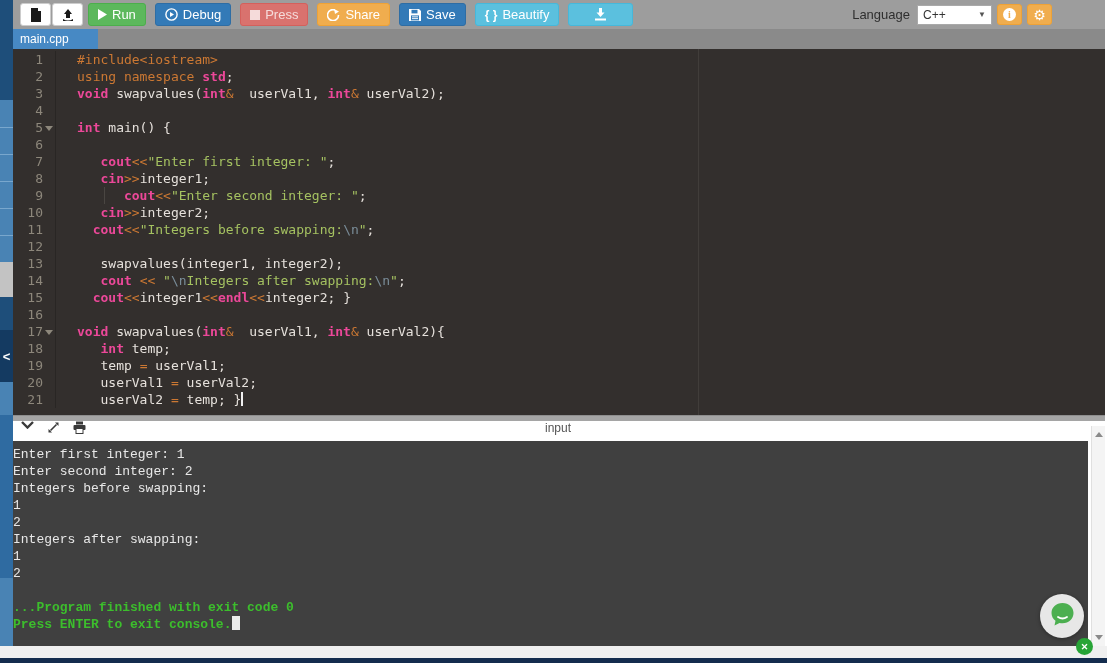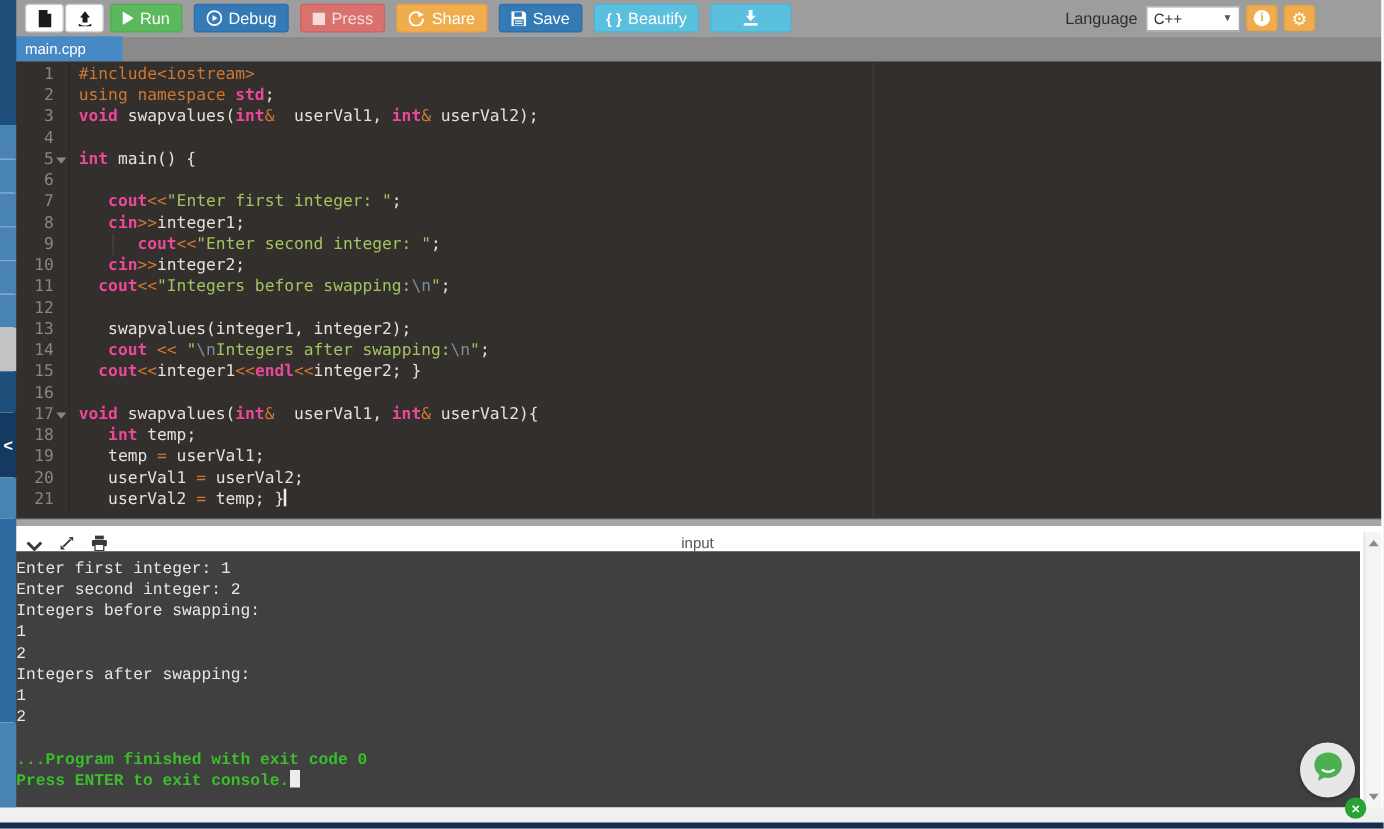--- a/index.html
+++ b/index.html
@@ -61,37 +61,37 @@
             font-family:"DejaVu Sans Mono", monospace; font-size:13px; padding-top:2px; }
   .print-margin { position:absolute; left:687px; top:0; bottom:0; width:1px;
                   background:#413d3a; }
   .ed-line { display:flex; height:17px; line-height:17px; white-space:pre; }
   .gutter { width:45px; flex:0 0 45px; text-align:right; padding-right:12px;
             color:#8d877b; position:relative; cursor:pointer;
             border-right:1px solid rgba(0,0,0,0.18); }
   .fold-caret { position:absolute; right:2px; top:7px; width:0; height:0;
                 border-left:4px solid transparent; border-right:4px solid transparent;
                 border-top:5px solid #8d877b; }
-  .code-text { margin-left:7px; position:relative;text-align:right; }
+  .code-text { margin-left:21px; position:relative;text-align:right; }
   .tk-w { color:#e6e1dc; }
   .tk-k { color:#ec4899; font-weight:bold; }
   .tk-o { color:#cc7833; }
   .tk-s { color:#a5c261; }
   .tk-e { color:#7a8d99; }
   .ed-caret { display:inline-block; width:2px; height:14px; background:#f0f0f0;
               vertical-align:-2px; }
   .indent-guide { position:absolute; left:27px; top:0; height:17px;
                   border-left:1px solid #4a4642; }
 
   
   .splitter { height:6px; background:#a5a5a5; border-top:1px solid #8e8e8e; cursor:row-resize; }
 
   
   .console-header { height:20px; background:#ffffff; position:relative;
-                    display:flex; align-items:flex-end; padding-left:10px; }
+                    display:flex; align-items:flex-start; padding-left:10px; }
   .ch-icon { margin-right:13px; cursor:pointer; display:flex; align-items:center; }
   .ch-label { position:absolute; left:0; right:0; text-align:center; color:#555;
               font-size:12px; pointer-events:none; }
 
   
   .console-wrap { position:relative; height:217px; background:#ffffff; }
   .console { position:absolute; left:0; top:0; width:1077px; height:205px; background:#404040;
              font-family:"Liberation Mono", monospace; font-size:13px; padding:5px 0 0 2px;
              cursor:text; }
   .c-line { height:17px; line-height:17px; white-space:pre; }

